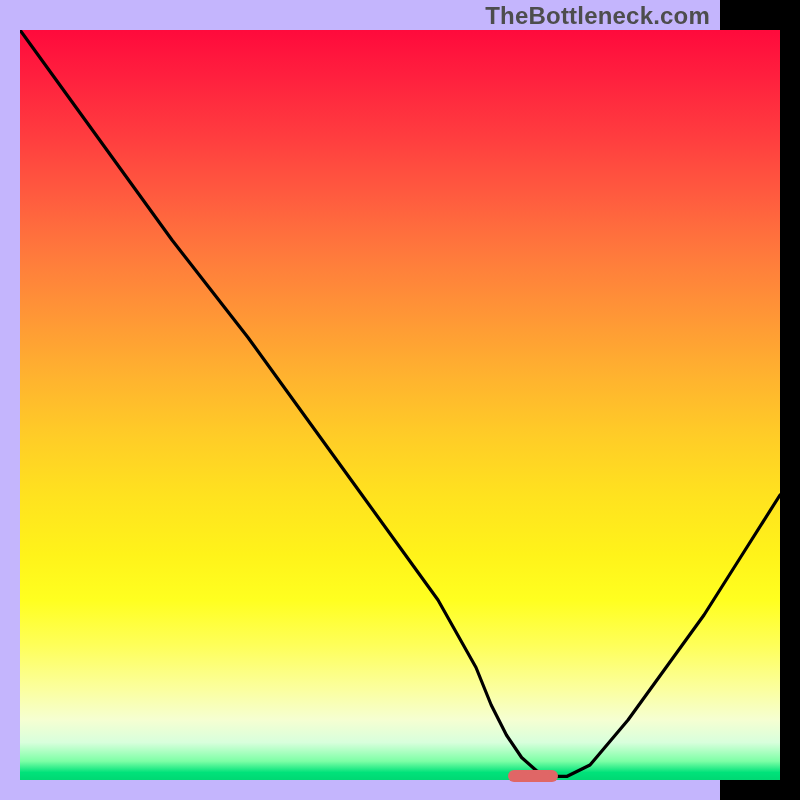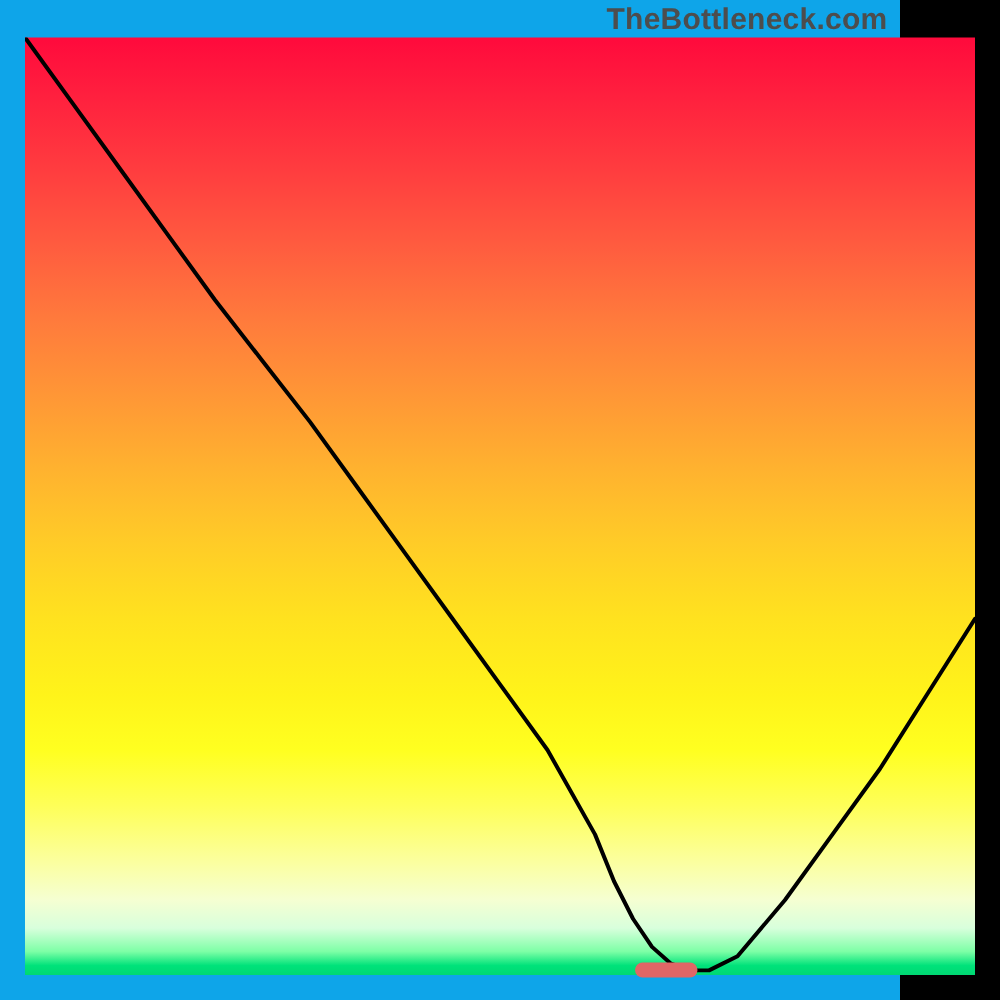--- a/index.html
+++ b/index.html
@@ -8,21 +8,21 @@
     width: 800px;
     height: 800px;
     background: #000;
     font-family: Arial, Helvetica, sans-serif;
     overflow: hidden;
   }
   .frame {
     position: relative;
     width: 720px;
     height: 800px;
-    background: #0ea5e9;
+    background: #c4b5fd;
   }
   .watermark {
     position: absolute;
     top: 2px;
     right: 10px;
     color: #4d4d4d;
     font-size: 24px;
     font-weight: 600;
     letter-spacing: 0.2px;
     user-select: none;

